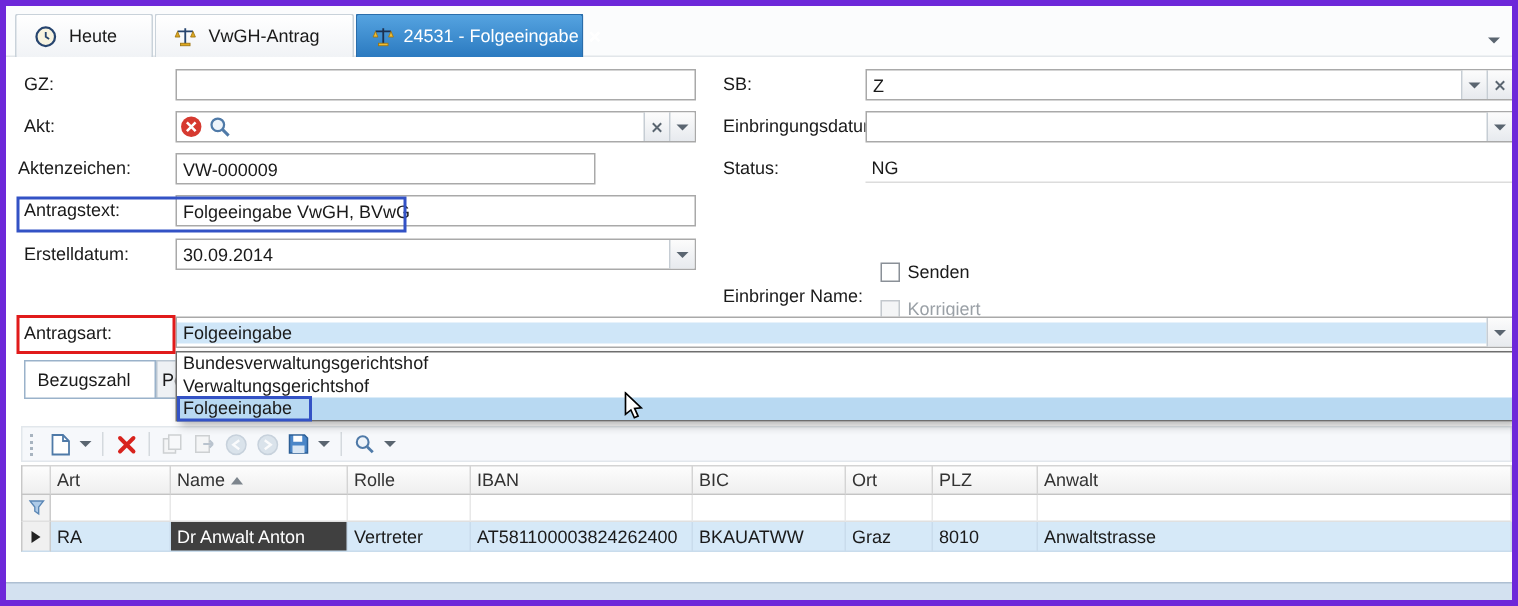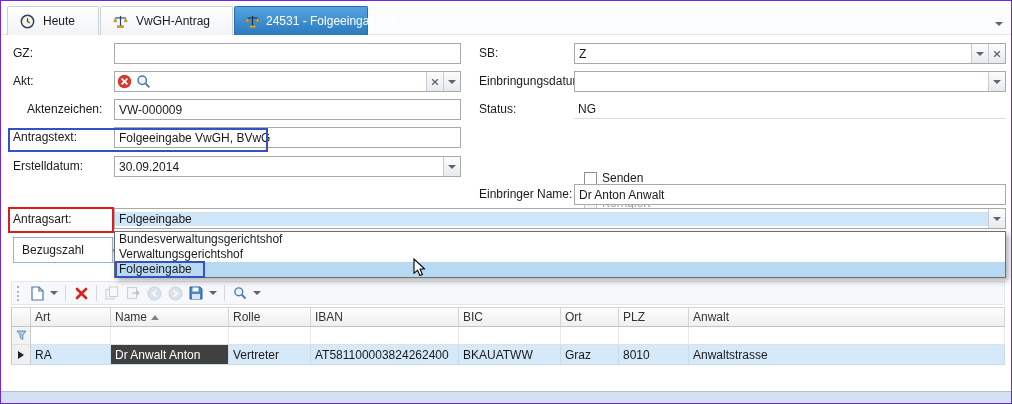--- a/index.html
+++ b/index.html
@@ -1,17 +1,17 @@
 <!DOCTYPE html>
 <html><head>
 <meta charset="utf-8">
 <style>
   * { margin:0; padding:0; box-sizing:border-box; }
   body { font-family:"Liberation Sans", sans-serif; background:#ffffff; }
-  .window { position:relative; width:1012px; height:404px; border:1px solid #6d28d9; background:#fff; overflow:hidden; font-size:12px; color:#1a1a1a; }
+  .window { position:relative; width:1012px; height:404px; border:4px solid #6d28d9; background:#fff; overflow:hidden; font-size:12px; color:#1a1a1a; }
 
   
   .tabbar { position:absolute; left:0; top:0; width:100%; height:34px; background:#fbfcfd; border-bottom:1px solid #e2e6ea; }
   .tab { position:absolute; top:5px; height:29px; display:flex; align-items:center; gap:6px; padding:0 10px;
          background:linear-gradient(#ffffff,#f1f3f6); border:1px solid #c9d2da; border-bottom:none; border-radius:2px 2px 0 0; }
   .tab.active { background:linear-gradient(#55a3e0,#2b7ac0); border-color:#2a6dab; color:#fff; }
   .tlabel { white-space:nowrap; }
   .tab-overflow { position:absolute; right:8px; top:14px; }
   .tri-down { display:inline-block; width:0; height:0; border-left:4px solid transparent; border-right:4px solid transparent; border-top:4px solid #5a6570; }
 
@@ -91,21 +91,21 @@
         <svg width="15" height="15" viewBox="0 0 16 16">
             <path d="M8 2v11" stroke="#27456f" stroke-width="1.3" fill="none"></path>
             <path d="M2.5 4.2h11" stroke="#27456f" stroke-width="1.2" fill="none"></path>
             <path d="M2.5 4.2L.8 8.2h3.4z" fill="#e0a91f" stroke="#9c7410" stroke-width=".6"></path>
             <path d="M13.5 4.2l-1.7 4h3.4z" fill="#e0a91f" stroke="#9c7410" stroke-width=".6"></path>
             <rect x="4.6" y="12.6" width="6.8" height="1.8" fill="#e0a91f" stroke="#9c7410" stroke-width=".6"></rect>
           </svg>
       </span>
       <span class="tlabel">VwGH-Antrag</span>
     </div>
-    <div class="tab active" style="left:233px;width:134px">
+    <div class="tab active" style="left:233px;width:152px">
       <span class="ficon">
         <svg width="15" height="15" viewBox="0 0 16 16">
             <path d="M8 2v11" stroke="#1c3150" stroke-width="1.3" fill="none"></path>
             <path d="M2.5 4.2h11" stroke="#1c3150" stroke-width="1.2" fill="none"></path>
             <path d="M2.5 4.2L.8 8.2h3.4z" fill="#f2bd31" stroke="#9c7410" stroke-width=".6"></path>
             <path d="M13.5 4.2l-1.7 4h3.4z" fill="#f2bd31" stroke="#9c7410" stroke-width=".6"></path>
             <rect x="4.6" y="12.6" width="6.8" height="1.8" fill="#f2bd31" stroke="#9c7410" stroke-width=".6"></rect>
           </svg>
       </span>
       <span class="tlabel">24531 - Folgeeingabe</span>
@@ -141,22 +141,22 @@
     <span class="cbtn">
       <svg width="8" height="8" viewBox="0 0 8 8">
           <path d="M1.2 1.2l5.6 5.6M6.8 1.2L1.2 6.8" stroke="#5a6570" stroke-width="1.3"></path>
         </svg>
     </span>
     <span class="cbtn">
         <i class="tri-down"></i>
       </span>
   </div>
 
-  <div class="flabel" style="left:26px;top:98px">Aktenzeichen:</div>
-  <div class="tbox" style="left:113px;top:98px;width:347px">
+  <div class="flabel" style="left:8px;top:98px">Aktenzeichen:</div>
+  <div class="tbox" style="left:113px;top:98px;width:280px">
     <span class="tval">VW-000009</span>
   </div>
 
   <div class="flabel" style="left:12px;top:126px">Antragstext:</div>
   <div class="tbox" style="left:113px;top:126px;width:347px">
     <span class="tval">Folgeeingabe VwGH, BVwG</span>
   </div>
 
   <div class="flabel" style="left:12px;top:155px">Erstelldatum:</div>
   <div class="tbox" style="left:113px;top:155px;width:347px">
@@ -193,33 +193,30 @@
   <div class="checkrow" style="left:583px;top:133px">
     <span class="cbox"></span>
     <span>Senden</span>
   </div>
   <div class="checkrow disabled" style="left:583px;top:158px">
     <span class="cbox"></span>
     <span>Korrigiert</span>
   </div>
 
   <div class="flabel" style="left:478px;top:183px">Einbringer Name:</div>
-  <div class="tbox" style="left:573px;top:183px;width:432px">
-    <span class="tval">Dr Anton Anwalt</span>
-  </div>
 
   <div class="flabel" style="left:12px;top:208px">Antragsart:</div>
   <div class="tbox combo-open" style="left:113px;top:207px;width:892px">
     <span class="tval">Folgeeingabe</span>
     <span class="cbtn">
         <i class="tri-down"></i>
       </span>
   </div>
 
-  <div class="subtab" style="left:12px;width:100px">
+  <div class="subtab" style="left:12px;width:88px">
     <span>Bezugszahl</span>
   </div>
   <div class="subtab inactive" style="left:100px;width:50px">
     <span>Pe</span>
   </div>
   <div class="subtabline"></div>
 
   <div class="toolbar">
     <span class="grip"></span>
     <span class="tbtn">

